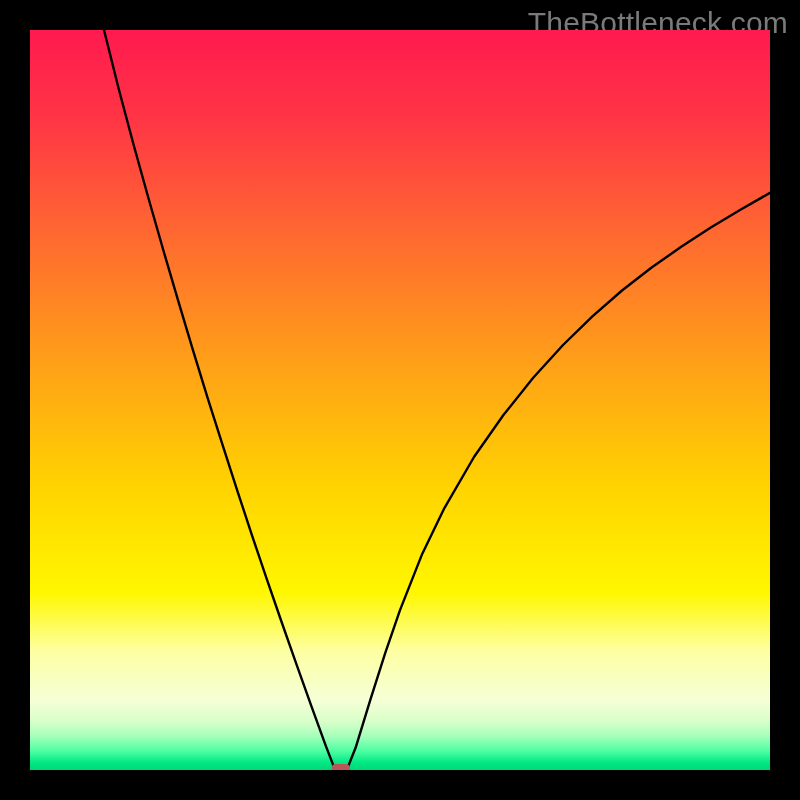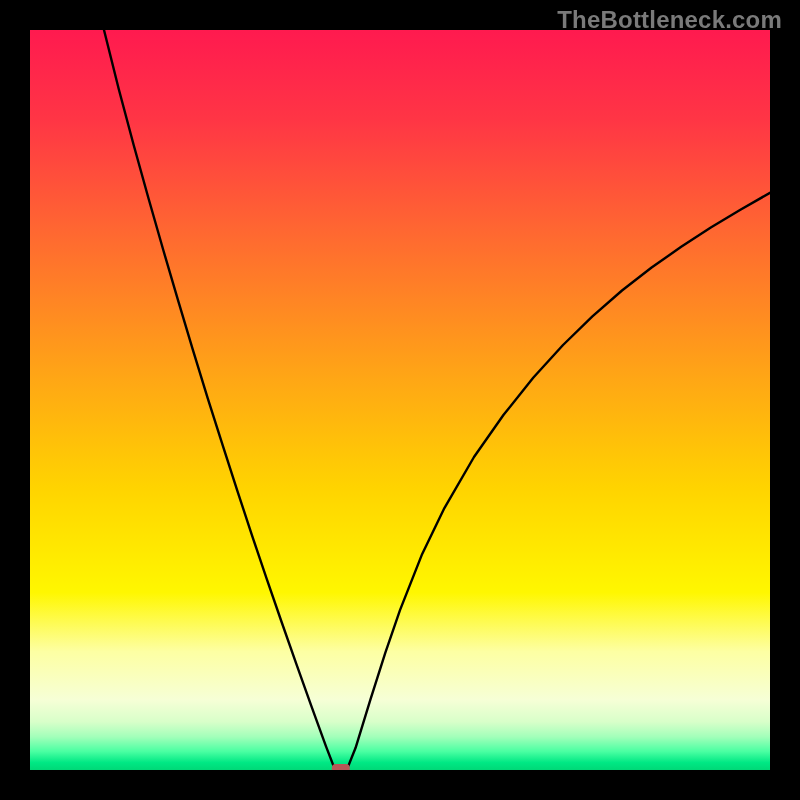--- a/index.html
+++ b/index.html
@@ -20,24 +20,24 @@
     position: absolute;
     left: 30px;
     top: 30px;
     width: 740px;
     height: 740px;
     overflow: hidden;
   }
   .watermark {
     position: absolute;
     top: 6px;
-    right: 18px;
+    right: 12px;
     color: #7a7a7a;
-    font-size: 24px;
-    font-weight: 700;
+    font-size: 30px;
+    font-weight: 400;
     letter-spacing: 0.2px;
     user-select: none;
   }
   svg {
     display: block;
     width: 100%;
     height: 100%;
   }
 </style>
 </head>

